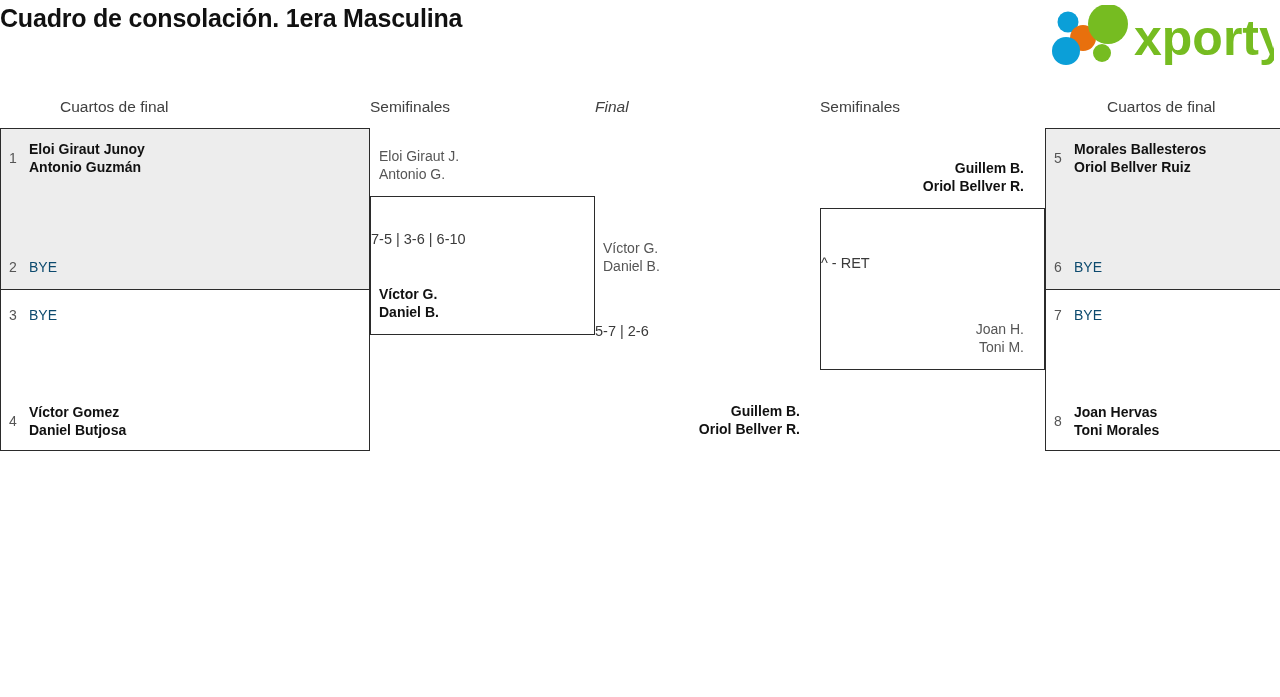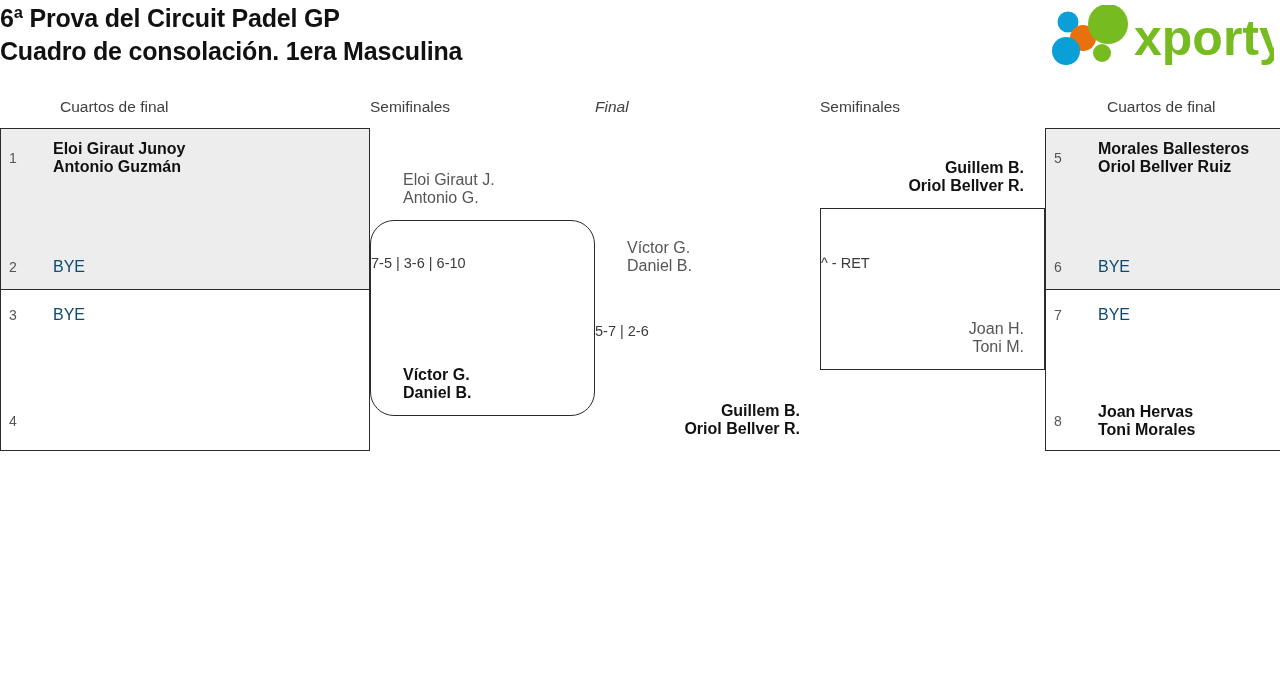--- a/index.html
+++ b/index.html
@@ -94,24 +94,23 @@
 
   .seed {
     font-size: 14px;
     color: #555555;
     width: 20px;
     text-align: left;
     flex: 0 0 auto;
     line-height: 17px;
   }
   .names {
-    font-size: 16px;
+    font-size: 14px;
     line-height: 18.5px;
     white-space: nowrap;
-    margin-left: 24px;
   }
   .names .nm { display: block; }
 
   .winner .names { font-weight: 700; color: #111111; }
   .loser  .names { font-weight: 400; color: #555555; }
   .bye    .names { font-weight: 400; color: #0c4a6e; }
 
   .score {
     position: absolute;
     left: 0;
@@ -126,21 +125,20 @@
   .align-left  { justify-content: flex-start; padding-left: 8px; }
   .align-right { justify-content: flex-end;  padding-right: 20px; text-align: right; }
   .align-right .names { text-align: right; }
 </style>
 </head>
 <body>
 
 <div class="header">
 
   <div class="title-block">
-    <span class="title-line">6ª Prova del Circuit Padel GP</span>
     <span class="title-line">Cuadro de consolación. 1era Masculina</span>
   </div>
 
   <div class="logo">
     <svg width="228" height="62" viewBox="0 0 228 62" xmlns="http://www.w3.org/2000/svg">
       <circle cx="22" cy="17" r="10.5" fill="#0b9fd8"></circle>
       <circle cx="37" cy="33" r="13" fill="#e8700d"></circle>
       <circle cx="62" cy="19" r="20" fill="#76bc21"></circle>
       <circle cx="20" cy="46" r="14" fill="#0b9fd8"></circle>
       <circle cx="56" cy="48" r="9" fill="#76bc21"></circle>
@@ -178,24 +176,28 @@
 
   <div class="match" style="left:0px; top:289px; width:370px; height:162px;">
     <div class="slot top align-left bye" style="height:44px; padding-top:6px;">
       <span class="seed">3</span>
       <span class="names">
         <span class="nm">BYE</span>
       </span>
     </div>
     <div class="slot bottom align-left winner" style="height:52px; padding-bottom:6px;">
       <span class="seed">4</span>
-    </div>
-  </div>
-
-  <div class="match" style="left:370px; top:220px; width:225px; height:196px;border-radius:24px;">
+      <span class="names">
+        <span class="nm">Víctor Gomez</span>
+        <span class="nm">Daniel Butjosa</span>
+      </span>
+    </div>
+  </div>
+
+  <div class="match" style="left:370px; top:196px; width:225px; height:139px;">
     <div class="slot align-left loser" style="top:-58px; height:52px;">
       <span class="names">
         <span class="nm">Eloi Giraut J.</span>
         <span class="nm">Antonio G.</span>
       </span>
     </div>
     <div class="score" style="top:33px;">7-5 | 3-6 | 6-10</div>
     <div class="slot bottom align-left winner" style="height:52px; padding-bottom:10px;">
       <span class="names">
         <span class="nm">Víctor G.</span>

